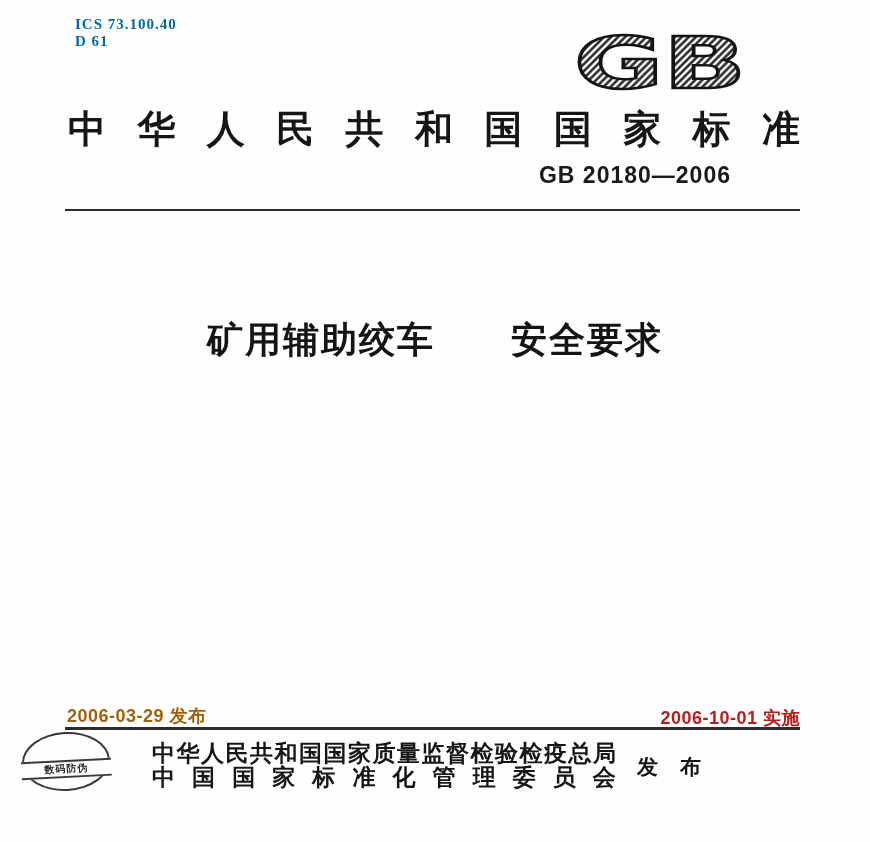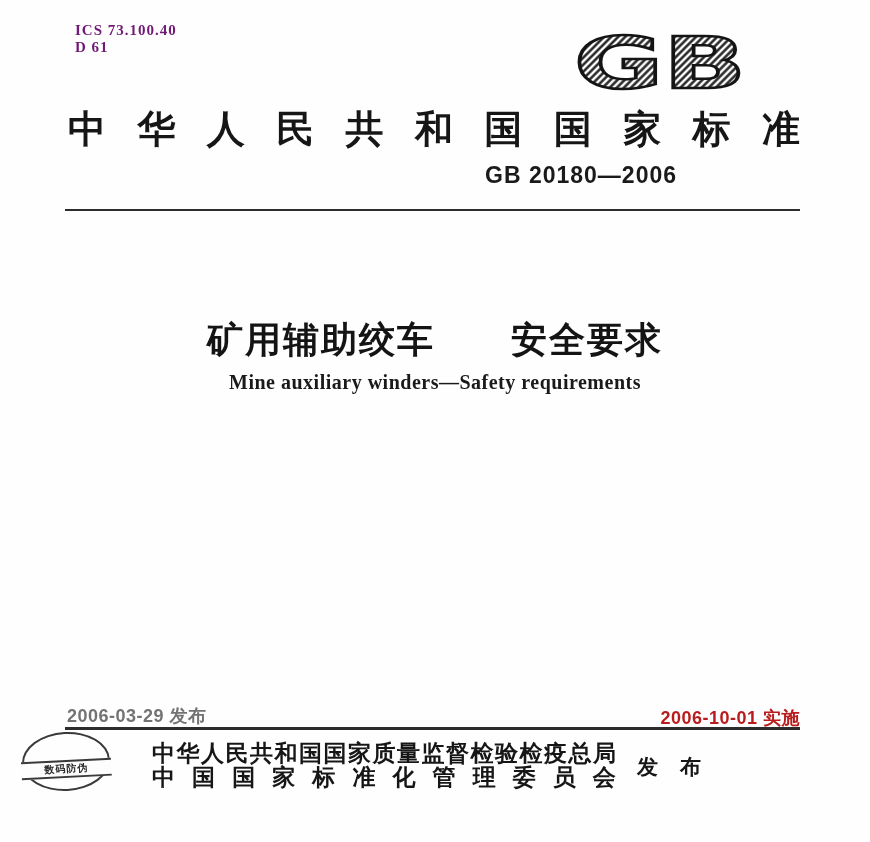--- a/index.html
+++ b/index.html
@@ -14,27 +14,27 @@
     background: #fefefe;
     color: #1c1c1c;
     font-family: "Liberation Sans", sans-serif;
     overflow: hidden;
   }
 
   
   .ics-block {
     position: absolute;
     left: 75px;
-    top: 22px;
+    top: 16px;
     font-family: "Liberation Serif", serif;
     font-weight: bold;
     font-size: 15px;
     line-height: 17px;
     letter-spacing: 1px;
-    color: #701a75;
+    color: #0369a1;
   }
 
   
   .gb-logo {
     position: absolute;
     left: 571px;
     top: 31px;
     width: 178px;
     height: 64px;
   }
@@ -49,21 +49,21 @@
     font-weight: bold;
     font-size: 38px;
     color: #161616;
   }
 
   .std-number {
     position: absolute;
     left: 485px;
     top: 162px;
     width: 300px;
-    text-align: left;
+    text-align: center;
     font-family: "Liberation Sans", sans-serif;
     font-weight: bold;
     font-size: 23px;
     letter-spacing: 1px;
     color: #1a1a1a;
   }
 
   .rule {
     position: absolute;
     left: 65px;
@@ -99,21 +99,21 @@
     color: #1a1a1a;
   }
 
   .date-issue {
     position: absolute;
     left: 67px;
     top: 704px;
     font-weight: bold;
     font-size: 18px;
     letter-spacing: 0.5px;
-    color: #737373;
+    color: #a16207;
   }
   .date-impl {
     position: absolute;
     right: 70px;
     top: 706px;
     font-weight: bold;
     font-size: 18px;
     letter-spacing: 0.5px;
     color: #b91c1c;
   }
@@ -206,21 +206,20 @@
       <span>家</span>
       <span>标</span>
       <span>准</span>
     </div>
 
   <div class="std-number">GB 20180—2006</div>
 
   <div class="rule rule-top"></div>
 
   <div class="title-cn">矿用辅助绞车　　安全要求</div>
-  <div class="title-en">Mine auxiliary winders—Safety requirements</div>
 
   <div class="date-issue">2006-03-29 发布</div>
   <div class="date-impl">2006-10-01 实施</div>
 
   <div class="rule rule-bottom"></div>
 
   <div class="issuer-block">
     <div class="issuer-line char-justify">
         <span>中</span>
         <span>华</span>

